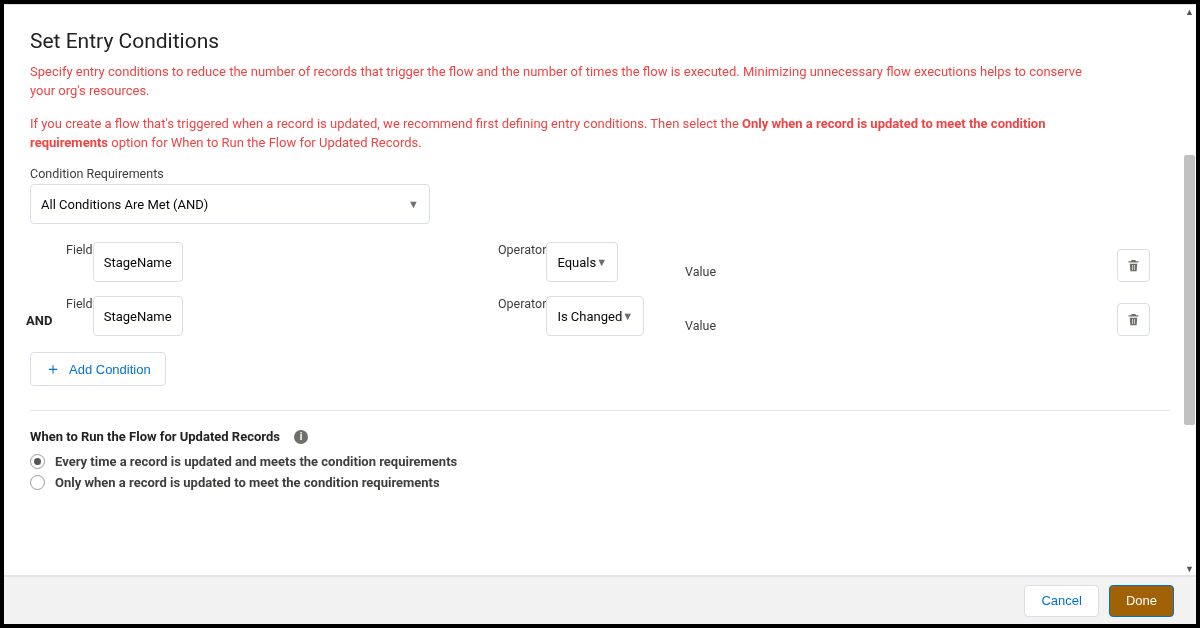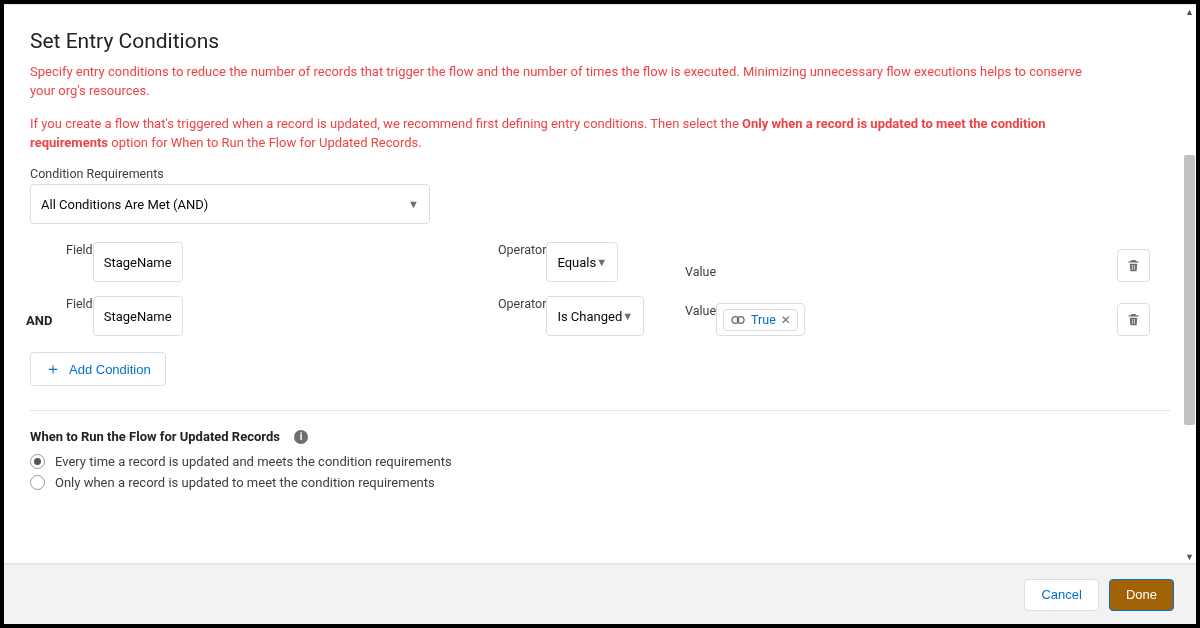--- a/index.html
+++ b/index.html
@@ -185,37 +185,37 @@
       color:#222;
       display:flex;align-items:center;gap:14px;
       margin-bottom:10px;
     }
     .info-icon {
       width:14px;height:14px;border-radius:50%;
       background:#706e6b;color:#fff;
       display:inline-flex;align-items:center;justify-content:center;
       font-size:10px;font-weight:700;
     }
-    .radio-group { display:flex;flex-direction:column;gap:6px; padding-bottom: 22px;}
+    .radio-group { display:flex;flex-direction:column;gap:6px; padding-bottom: 22px; font-weight: bold;}
     .radio-row {
       display:flex;align-items:center;gap:10px;
       font-size:13px;color:#3e3e3c;
       cursor:pointer;
     }
     .radio {
       width:15px;height:15px;border-radius:50%;
       border:1px solid #999;
       display:inline-flex;align-items:center;justify-content:center;
       background:#fff;
     }
     .radio.checked::after{
       content:"";width:7px;height:7px;border-radius:50%;background:#555;
     }
     .footer {
-      height: 60px;
+      height: 48px;
       background:#f3f2f2;
       border-top:1px solid #e5e5e5;
       display:flex;align-items:center;justify-content:flex-end;
       padding:0 22px;gap:10px;
     }
     .btn {
       height:32px;padding:0 16px;border-radius:4px;
       font-size:13px;cursor:pointer;border:1px solid #d8dde6;
       background:#fff;color:#0070d2;
     }
@@ -286,32 +286,20 @@
           </div>
           <div class="col">
             <label class="label">Operator</label>
             <div class="select">
               <span>Is Changed</span>
               <span class="caret">▼</span>
             </div>
           </div>
           <div class="col">
             <label class="label">Value</label>
-            <div class="pill-value">
-              <span class="pill">
-                <span class="pill-icon">
-                  <svg viewBox="0 0 24 24" width="16" height="16" fill="none" stroke="currentColor" stroke-width="2">
-                      <circle cx="8" cy="12" r="5"></circle>
-                      <circle cx="16" cy="12" r="5"></circle>
-                    </svg>
-                </span>
-                <span>True</span>
-                <span class="pill-close">✕</span>
-              </span>
-            </div>
           </div>
           <div class="col">
             <div style="height:17px"></div>
             <button class="icon-btn">
               <svg viewBox="0 0 24 24" fill="currentColor">
                   <path d="M9 3h6l1 2h4v2H4V5h4l1-2zm-3 6h12l-1 12H7L6 9zm4 2v8h1v-8h-1zm3 0v8h1v-8h-1z"></path>
                 </svg>
             </button>
           </div>
         </div>

